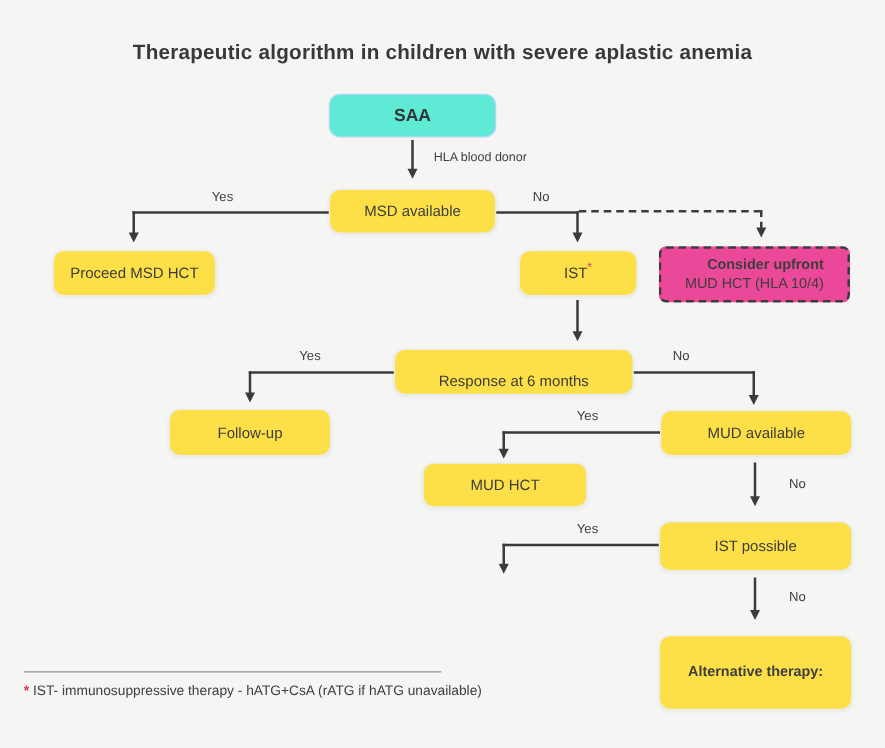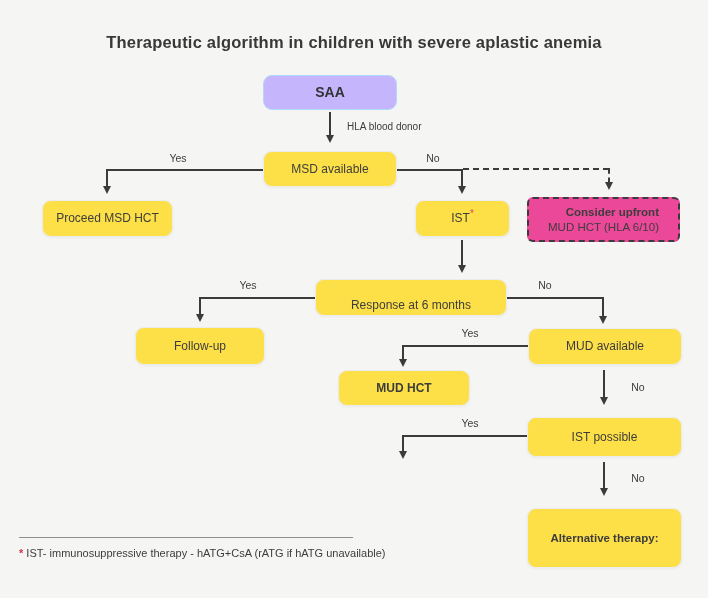--- a/index.html
+++ b/index.html
@@ -20,21 +20,21 @@
   }
 
   .node {
     position:absolute; display:flex; align-items:center; justify-content:center;
     background:#fde047; border:1px solid #ececec; border-radius:9px;
     box-shadow:0 1px 3px rgba(0,0,0,.05);
     font-size:12px; color:#3d3d3d; text-align:center; line-height:1.25;
     padding:2px 6px;
   }
   .node.blue {
-    background:#c4b5fd; border:1px solid #b2d8f7; box-shadow:none;
+    background:#5eead4; border:1px solid #b2d8f7; box-shadow:none;
     font-size:14px; font-weight:bold; color:#333;
   }
   .node.dashed {
     border:2px dashed #3b3b3b; border-radius:6px; background:#ec4899;
     box-shadow:none; font-size:11.5px;text-align:right;
   }
   .node .bold { font-weight:bold; }
   .node .sup { color:#d9475a; font-size:10px; vertical-align:super; line-height:0; }
 
   .hline { position:absolute; height:2px; background:#3b3b3b; }
@@ -91,21 +91,21 @@
   <div class="dash-v" style="left:608px; top:168px; height:15px;"></div>
   <div class="ah" style="left:605px; top:182px;"></div>
 
   <div class="node" style="left:415px; top:200px; width:95px; height:37px;">
     <span><span>IST</span><span class="sup">*</span></span>
   </div>
 
   <div class="node dashed" style="left:527px; top:197px; width:153px; height:45px;">
     <span>
       <span class="bold">Consider upfront</span><br>
-      <span>MUD HCT (HLA 6/10)</span>
+      <span>MUD HCT (HLA 10/4)</span>
     </span>
   </div>
 
   <div class="vline" style="left:461px; top:240px; height:26px;"></div>
   <div class="ah" style="left:458px; top:265px;"></div>
 
   <div class="node" style="left:315px; top:279px; width:192px; height:37px;align-items:flex-end;">
     <span>Response at 6 months</span>
   </div>
 
@@ -125,21 +125,21 @@
 
   <div class="node" style="left:528px; top:328px; width:154px; height:37px;">
     <span>MUD available</span>
   </div>
 
   <div class="elabel" style="left:452px; top:327px; width:36px;">Yes</div>
   <div class="hline" style="left:402px; top:345px; width:126px;"></div>
   <div class="vline" style="left:402px; top:345px; height:15px;"></div>
   <div class="ah" style="left:399px; top:359px;"></div>
 
-  <div class="node" style="left:338px; top:370px; width:132px; height:36px;font-weight:bold;">
+  <div class="node" style="left:338px; top:370px; width:132px; height:36px;">
     <span>MUD HCT</span>
   </div>
 
   <div class="vline" style="left:603px; top:370px; height:28px;"></div>
   <div class="ah" style="left:600px; top:397px;"></div>
   <div class="elabel" style="left:623px; top:381px; width:30px;">No</div>
 
   <div class="node" style="left:527px; top:417px; width:155px; height:40px;">
     <span>IST possible</span>
   </div>

